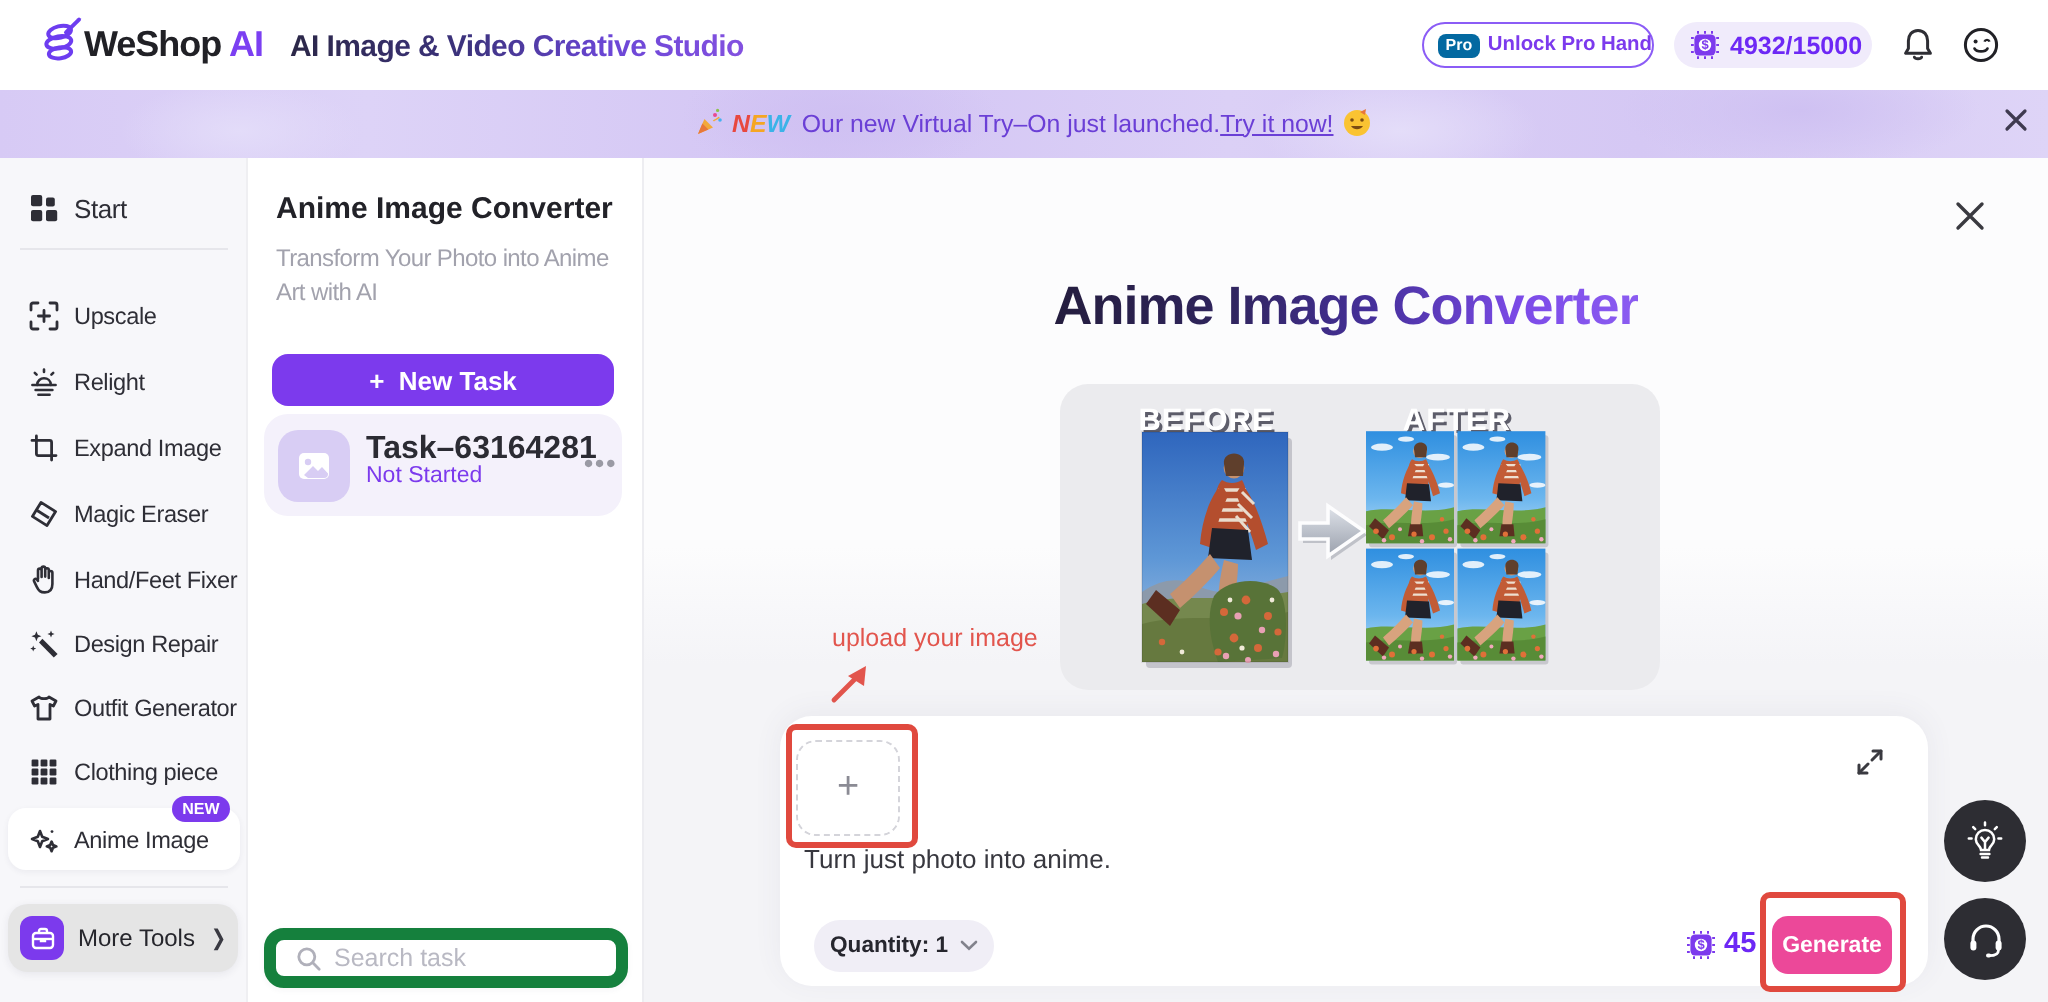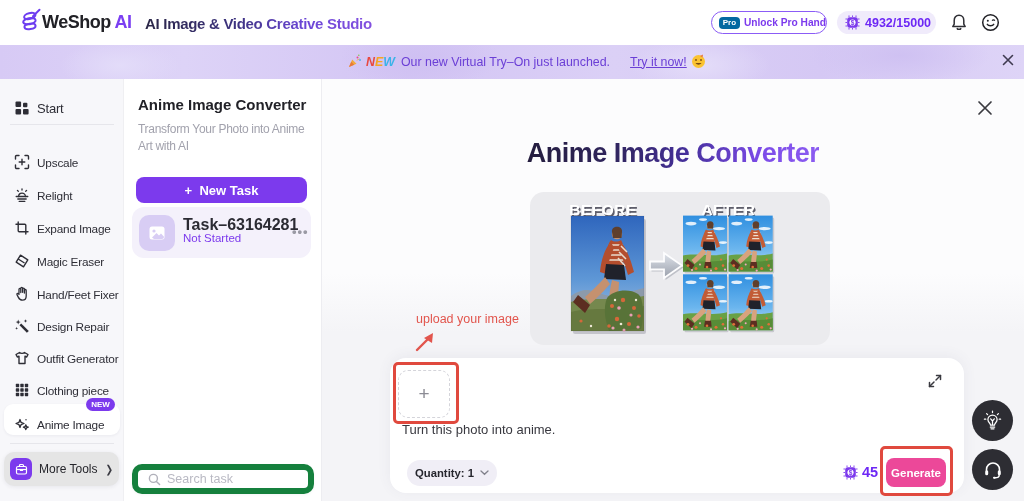--- a/index.html
+++ b/index.html
@@ -19,25 +19,25 @@
 .credpill{position:absolute;left:837px;top:11px;width:99px;height:23px;background:#f0ebfb;border-radius:12px;display:flex;align-items:center;padding-left:8px}
 .credtext{color:#6d28f5;font-size:12.5px;font-weight:700;margin-left:5px}
 
 .banner{position:absolute;left:0;top:45px;width:1024px;height:34px;
  background:radial-gradient(60px 25px at 120px 60%,#e3dcf9 0%,rgba(227,220,249,0) 100%),
  radial-gradient(80px 30px at 420px 40%,#cfc0f2 0%,rgba(207,192,242,0) 100%),
  radial-gradient(70px 28px at 700px 60%,#e4ddf9 0%,rgba(228,221,249,0) 100%),
  radial-gradient(90px 30px at 900px 30%,#cfc1f2 0%,rgba(207,193,242,0) 100%),
  linear-gradient(90deg,#d7caf5 0%,#ddd3f7 18%,#d3c5f4 40%,#dbd0f6 60%,#d5c8f4 80%,#ded4f7 100%)}
 .bannertext{position:absolute;left:347px;top:54px;font-size:12.4px;color:#6b3fd6;display:flex;align-items:center;white-space:nowrap}
-.bannertext .u{text-decoration:underline;margin-left:20px}
+.bannertext .u{text-decoration:underline;margin-left:0}
 .bclose{position:absolute;left:1002px;top:54px;width:12px;height:12px}
 
 .sidebar{position:absolute;left:0;top:79px;width:124px;height:422px;background:#f7f7fa;border-right:1px solid #efeff2}
-.sitem{position:absolute;left:0;width:148px;height:24px;display:flex;align-items:flex-end;padding-left:14px;color:#2e2e36;font-size:11.8px;white-space:nowrap;letter-spacing:-0.2px}
+.sitem{position:absolute;left:0;width:148px;height:24px;display:flex;align-items:center;padding-left:14px;color:#2e2e36;font-size:11.8px;white-space:nowrap;letter-spacing:-0.2px}
 .sitem svg{margin-right:7px;flex:none}
 .sdiv{position:absolute;left:10px;width:104px;height:1px;background:#e6e6eb}
 .anime-act{position:absolute;left:4px;top:404px;width:116px;height:31px;background:#fff;border-radius:9px;box-shadow:0 1px 3px rgba(40,40,60,.06)}
 .newbadge{position:absolute;left:86px;top:398px;width:29px;height:13px;background:#7c3aed;border-radius:7px;color:#fff;font-size:8px;font-weight:700;display:flex;align-items:center;justify-content:center;z-index:3}
 .moretools{position:absolute;left:4px;top:452px;width:115px;height:34px;background:#e5e5e5;border-radius:10px;box-shadow:0 1px 4px rgba(40,40,60,.08);display:flex;align-items:center;padding-left:6px}
 .mticon{width:22px;height:22px;background:#7c3aed;border-radius:6px;display:flex;align-items:center;justify-content:center}
 .mttext{font-size:12px;color:#26262c;margin-left:7px;font-weight:400}
 .mtchev{margin-left:8px;color:#3a3a42;font-size:9px;transform:scaleY(1.2)}
 
 .panel{position:absolute;left:124px;top:79px;width:198px;height:422px;background:#fff;border-right:1px solid #ededf1}
@@ -387,21 +387,21 @@
 
   <div class="ann">upload your image</div>
   <svg class="annarrow" width="30" height="26" viewBox="0 0 30 26">
     <path d="M5 22 L17 10" stroke="#e2554d" stroke-width="2.4" stroke-linecap="round"></path>
     <path d="M21 5 L20 15 L12 10 Z" fill="#e2554d"></path>
   </svg>
 
   <div class="bcard">
     <div class="upbox">+</div>
     <div class="redbox1"></div>
-    <div class="prompt">Turn this photo into anime.</div>
+    <div class="prompt">Turn just photo into anime.</div>
     <div class="qty">Quantity: 1&nbsp;<svg width="9" height="6" viewBox="0 0 9 6" style="margin-left:3px">
           <path d="M1 1 L4.5 4.3 L8 1" stroke="#82828c" stroke-width="1.3" fill="none" stroke-linecap="round"></path>
         </svg></div>
     <div class="cost">
       <svg width="15" height="15" viewBox="0 0 15 15">
           <rect x="2.2" y="2.2" width="10.6" height="10.6" rx="2.4" fill="#7c3aed"></rect>
           <g stroke="#7c3aed" stroke-width="1">
             <path d="M4 0.5v1.4M7.5 0.5v1.4M11 0.5v1.4M4 13.1v1.4M7.5 13.1v1.4M11 13.1v1.4M0.5 4h1.4M0.5 7.5h1.4M0.5 11h1.4M13.1 4h1.4M13.1 7.5h1.4M13.1 11h1.4"></path>
           </g>
           <circle cx="7.5" cy="7.5" r="3.1" fill="#fff"></circle>

